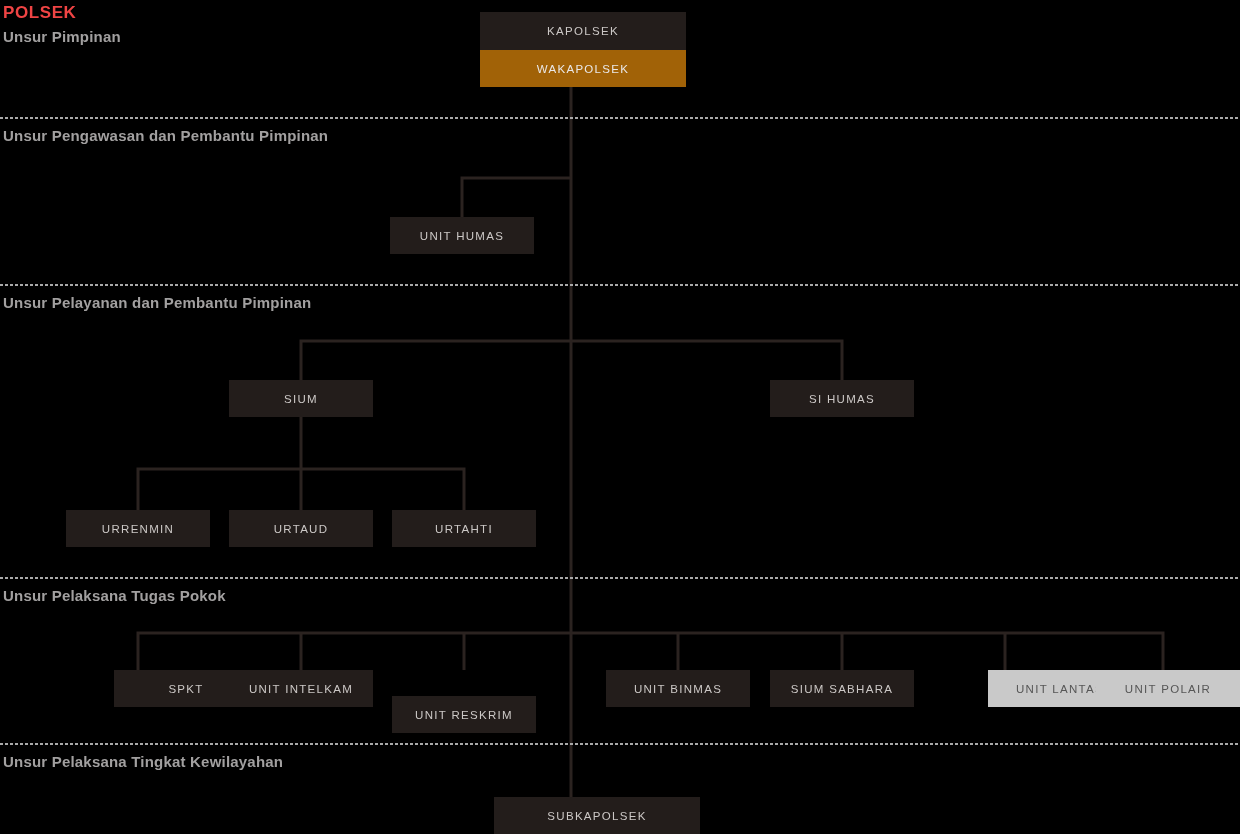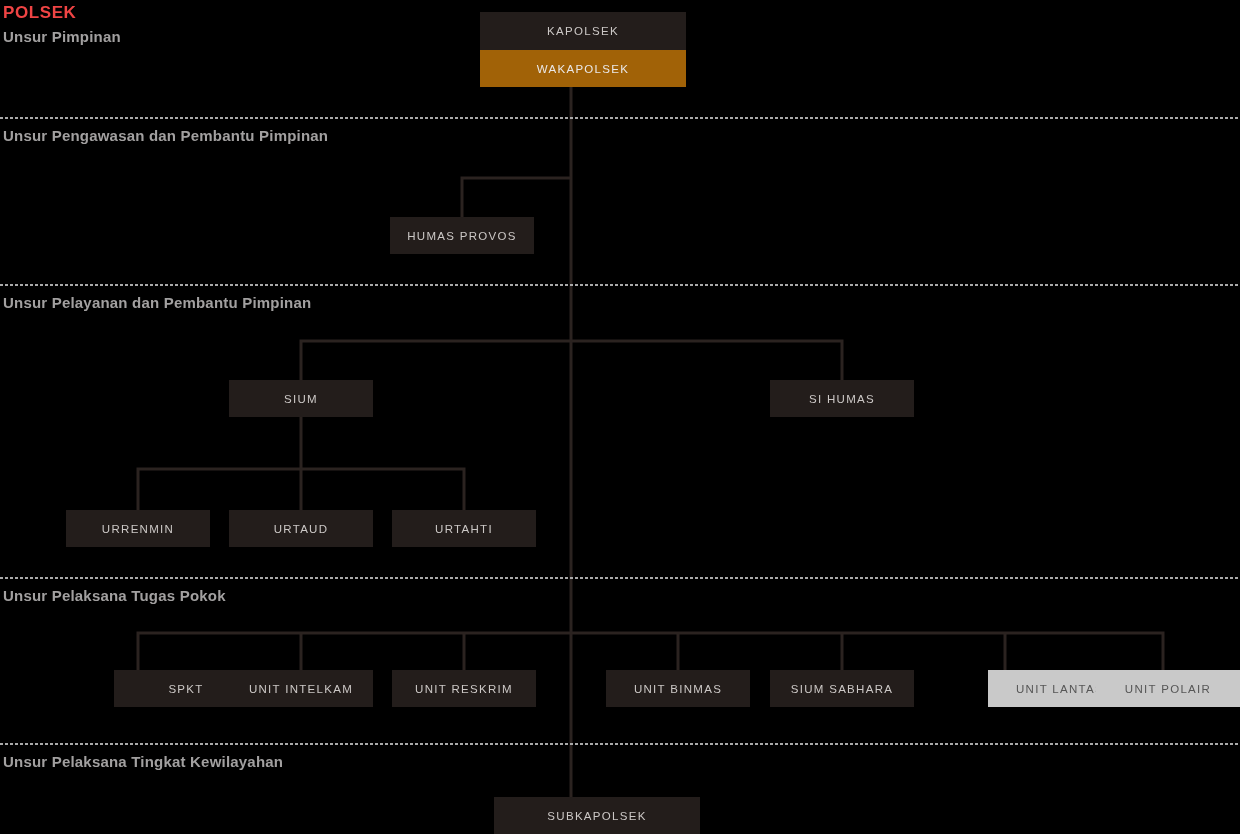--- a/index.html
+++ b/index.html
@@ -46,35 +46,35 @@
   </svg>
 
   <div class="title">POLSEK</div>
   <div class="section-label" style="top:28px;">Unsur Pimpinan</div>
 
   <div class="node head" style="left:480px; top:12px; height:38px;">KAPOLSEK</div>
   <div class="node head gray" style="left:480px; top:50px;">WAKAPOLSEK</div>
 
   <div class="divider" style="top:117px;"></div>
   <div class="section-label" style="top:127px;">Unsur Pengawasan dan Pembantu Pimpinan</div>
-  <div class="node" style="left:390px; top:217px;">HUMAS PROVOS</div>
+  <div class="node" style="left:390px; top:217px;">UNIT HUMAS</div>
 
   <div class="divider" style="top:284px;"></div>
   <div class="section-label" style="top:294px;">Unsur Pelayanan dan Pembantu Pimpinan</div>
   <div class="node" style="left:229px; top:380px;">SIUM</div>
   <div class="node" style="left:770px; top:380px;">SI HUMAS</div>
   <div class="node" style="left:66px; top:510px;">URRENMIN</div>
   <div class="node" style="left:229px; top:510px;">URTAUD</div>
   <div class="node" style="left:392px; top:510px;">URTAHTI</div>
 
   <div class="divider" style="top:577px;"></div>
   <div class="section-label" style="top:587px;">Unsur Pelaksana Tugas Pokok</div>
   <div class="node" style="left:66px; top:670px;margin-left:48px;">SPKT</div>
   <div class="node" style="left:229px; top:670px;">UNIT INTELKAM</div>
-  <div class="node" style="left:392px; top:670px;">UNIT RESKRIM</div>
+  <div class="node" style="left:392px; top:696px;">UNIT RESKRIM</div>
   <div class="node" style="left:606px; top:670px;">UNIT BINMAS</div>
   <div class="node" style="left:770px; top:670px;">SIUM SABHARA</div>
   <div class="node light" style="left:988px; top:670px;">UNIT LANTAS</div>
   <div class="node light" style="left:1096px; top:670px;">UNIT POLAIR</div>
 
   <div class="divider" style="top:743px;"></div>
   <div class="section-label" style="top:753px;">Unsur Pelaksana Tingkat Kewilayahan</div>
   <div class="node head" style="left:494px; top:797px;">SUBKAPOLSEK</div>
 
 </div>

